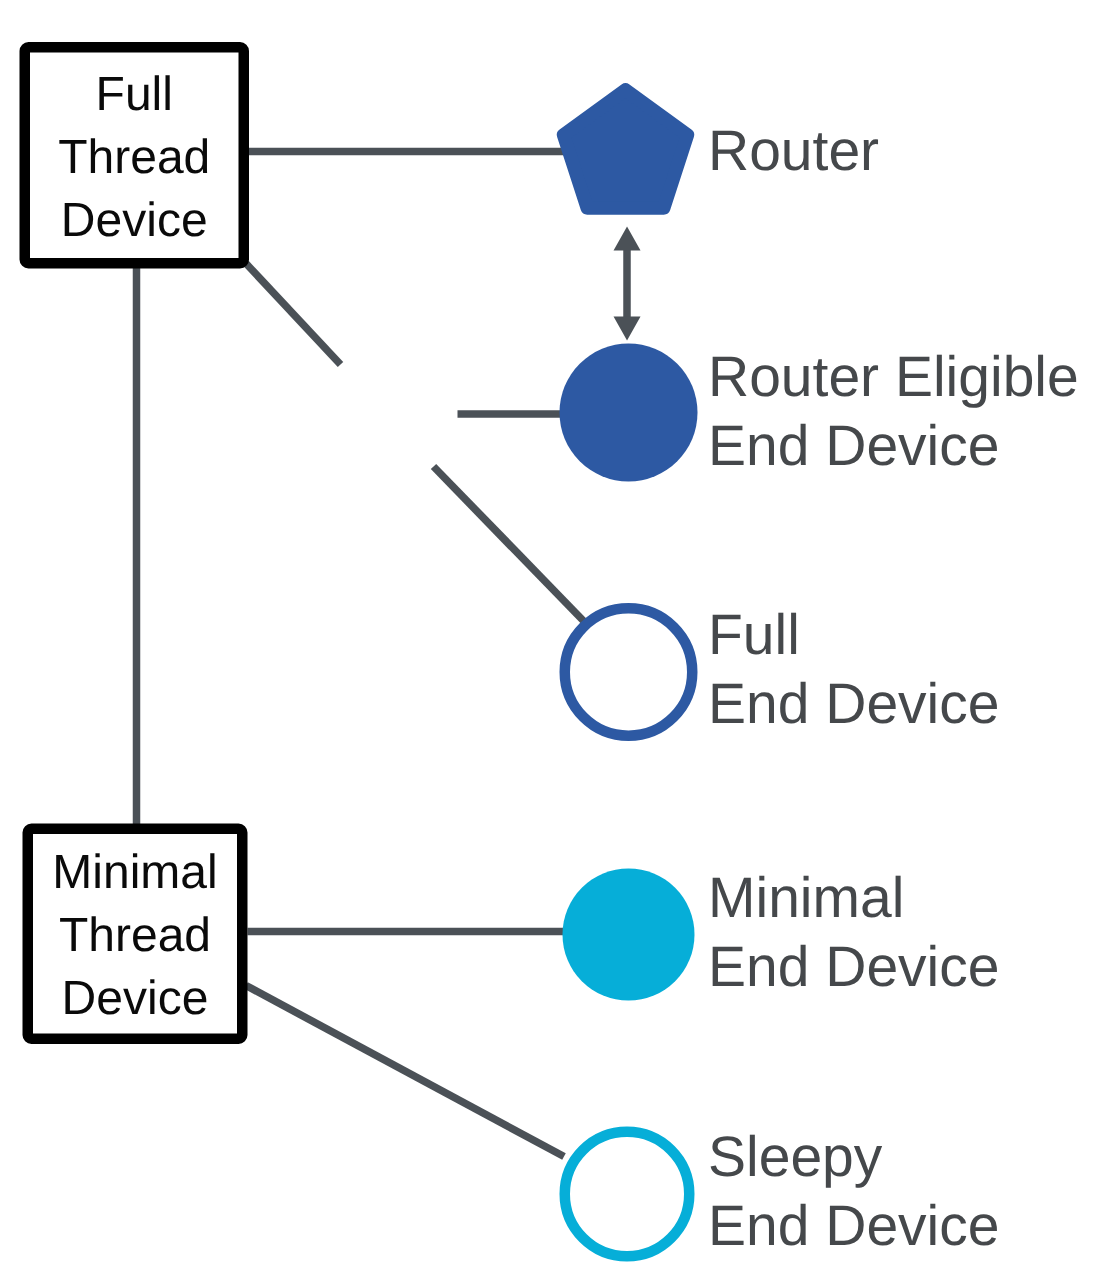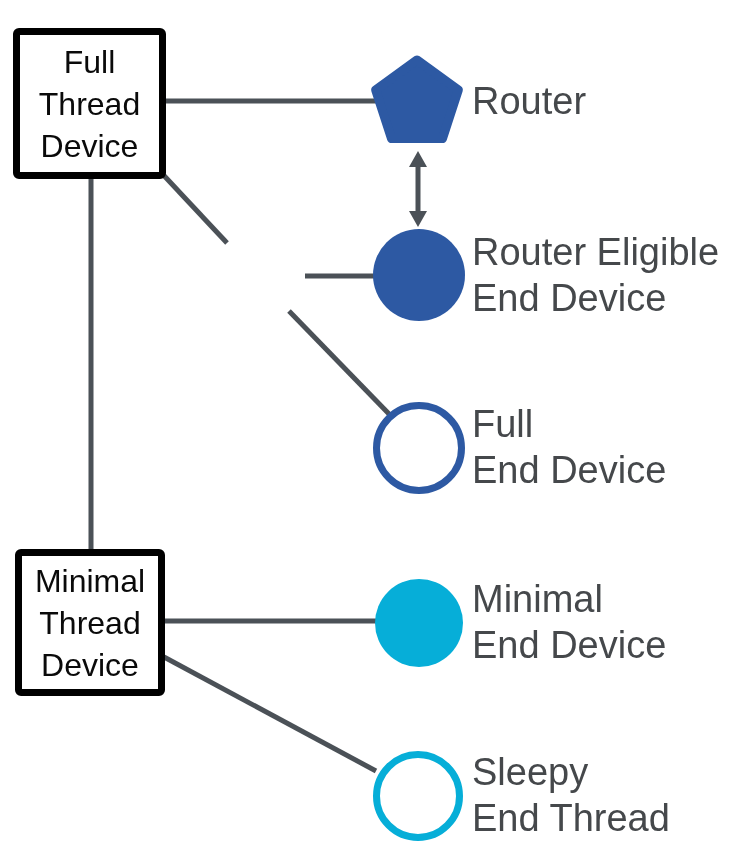--- a/index.html
+++ b/index.html
@@ -151,15 +151,15 @@
   <div class="circle circle-sed"></div>
 
   <div class="shape-label lbl-router">Router</div>
   <div class="shape-label lbl-reed">Router Eligible
 End Device</div>
   <div class="shape-label lbl-fed">Full
 End Device</div>
   <div class="shape-label lbl-med">Minimal
 End Device</div>
   <div class="shape-label lbl-sed">Sleepy
-End Thread</div>
+End Device</div>
 
 </div>
 
 </body></html>

